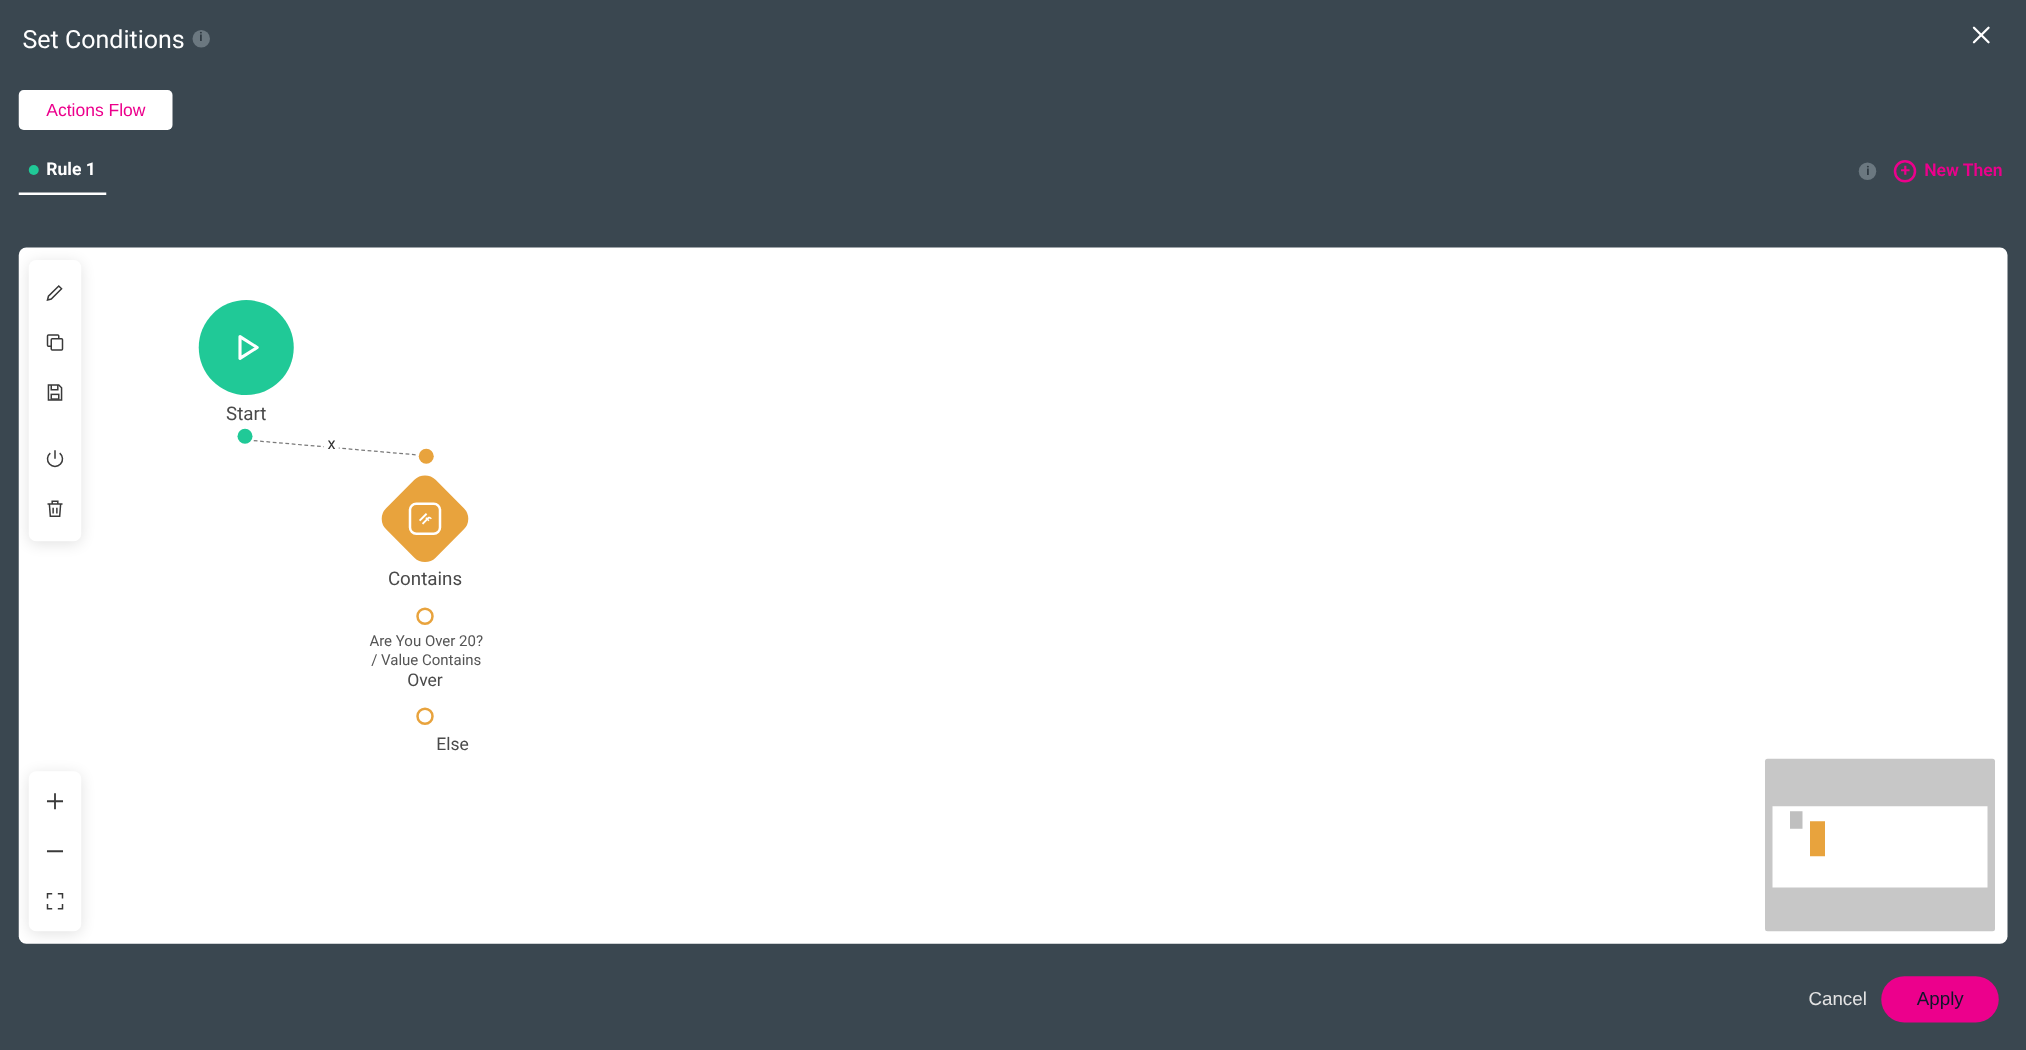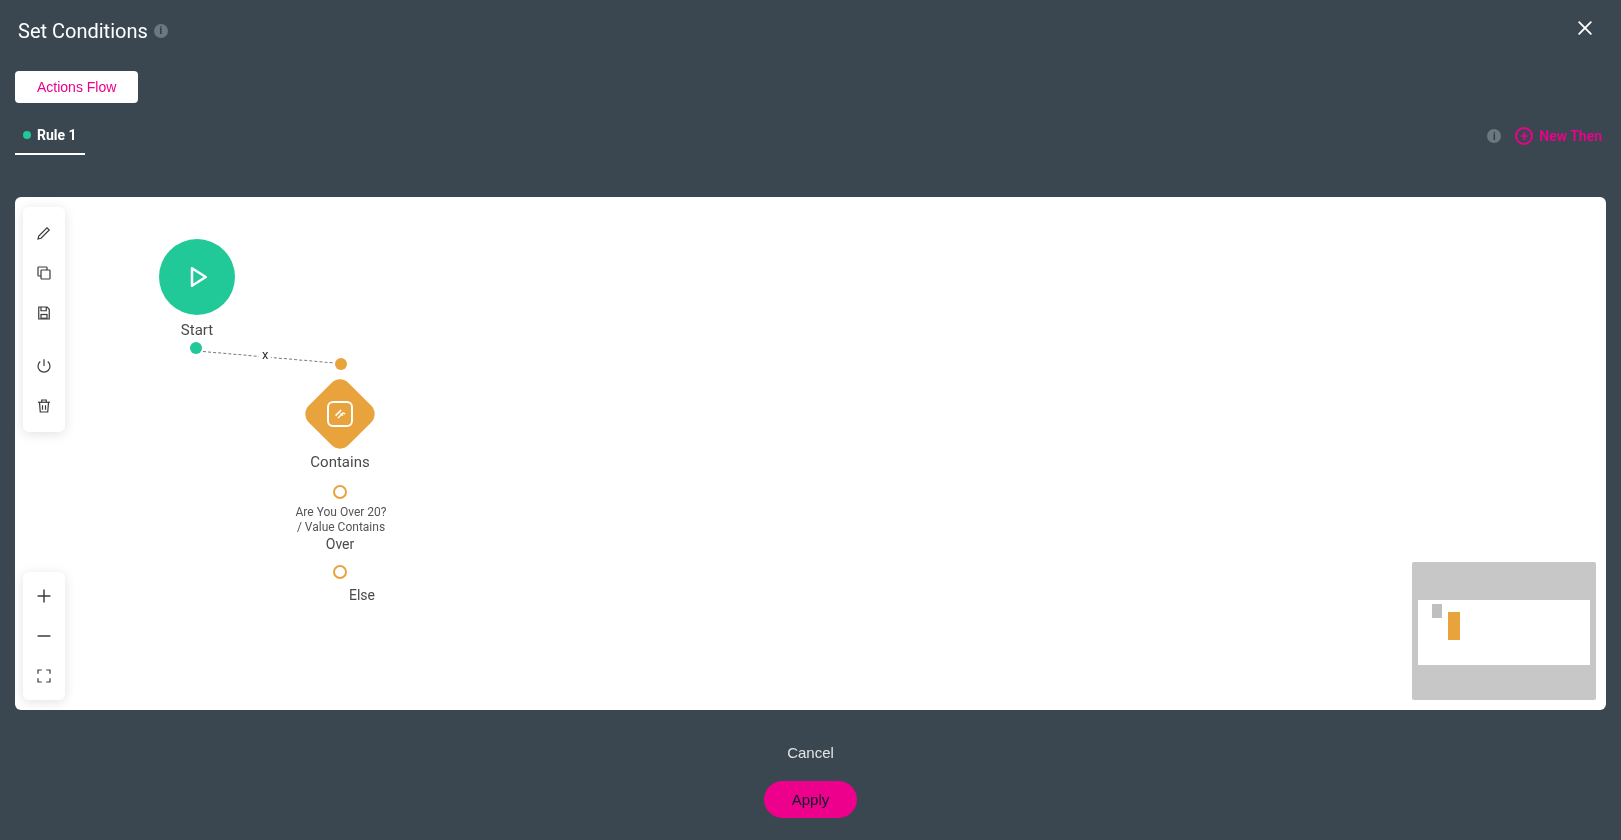--- a/index.html
+++ b/index.html
@@ -369,23 +369,22 @@
     text-align: right;
     font-size: 14px;
     color: #4a4a4a;
   }
 
   
   .footer {
     display: flex;
     justify-content: flex-end;
     align-items: center;
-    gap: 12px;
+    gap: 0;
     padding: 18px 22px 22px;
-    flex-direction: column;
   }
   .btn-cancel {
     background: transparent;
     border: none;
     color: #e4e4e4;
     font-size: 15px;
     cursor: pointer;
     padding: 8px 12px;
   }
   .btn-apply {

